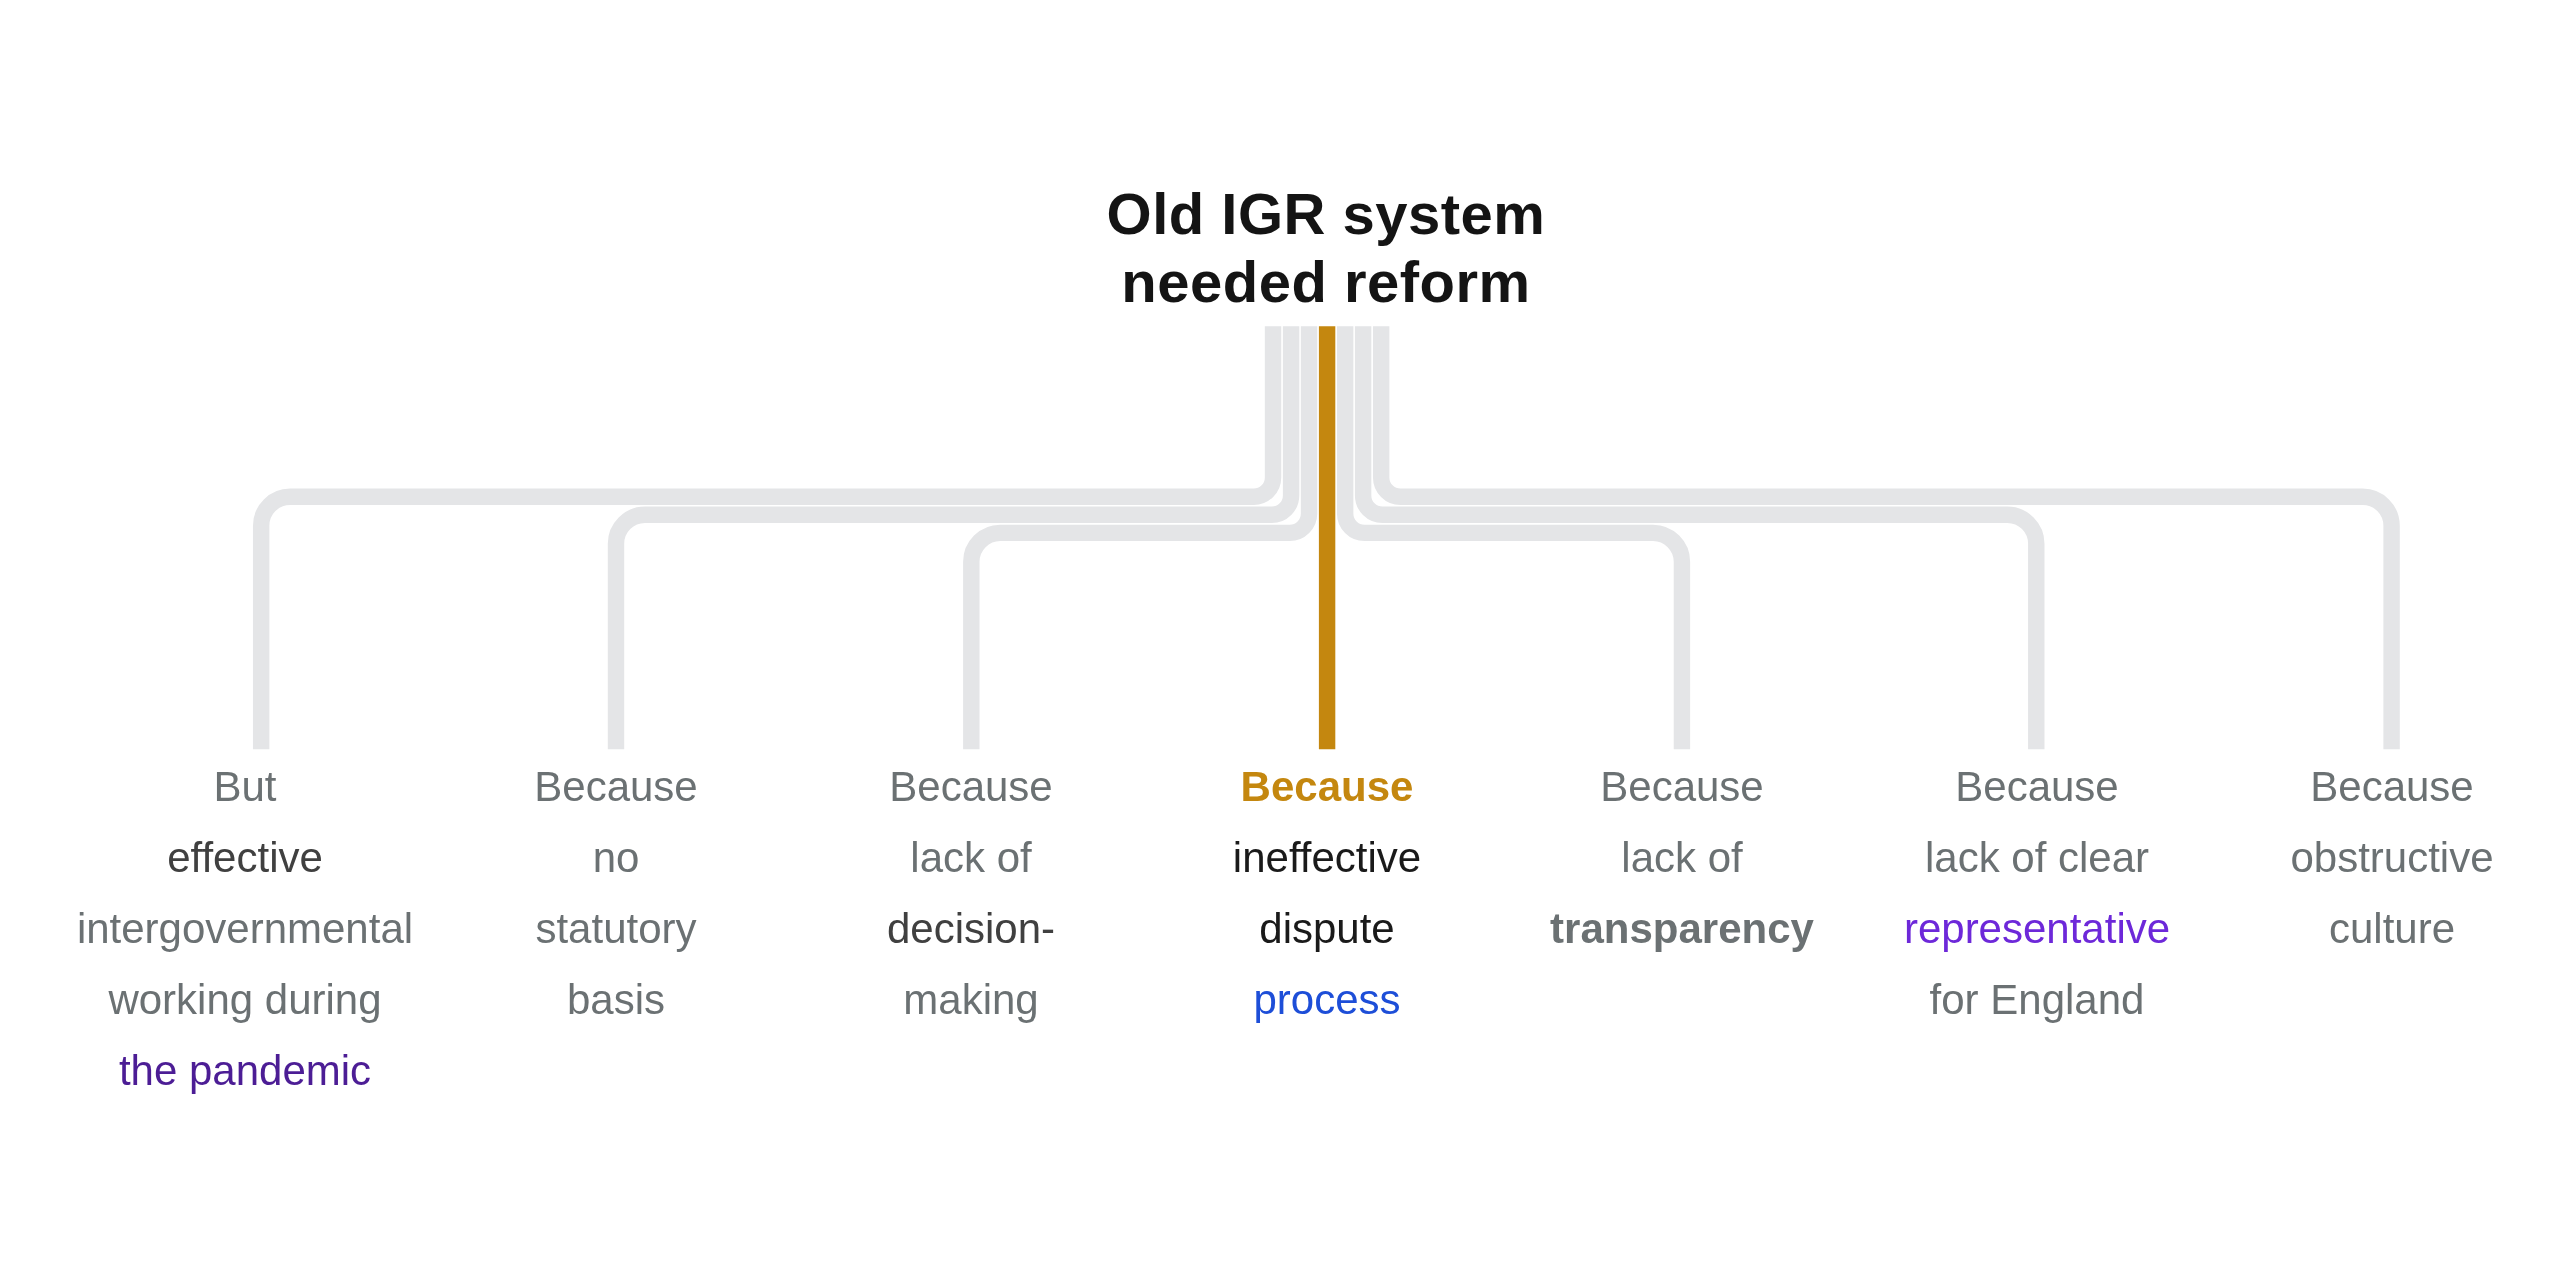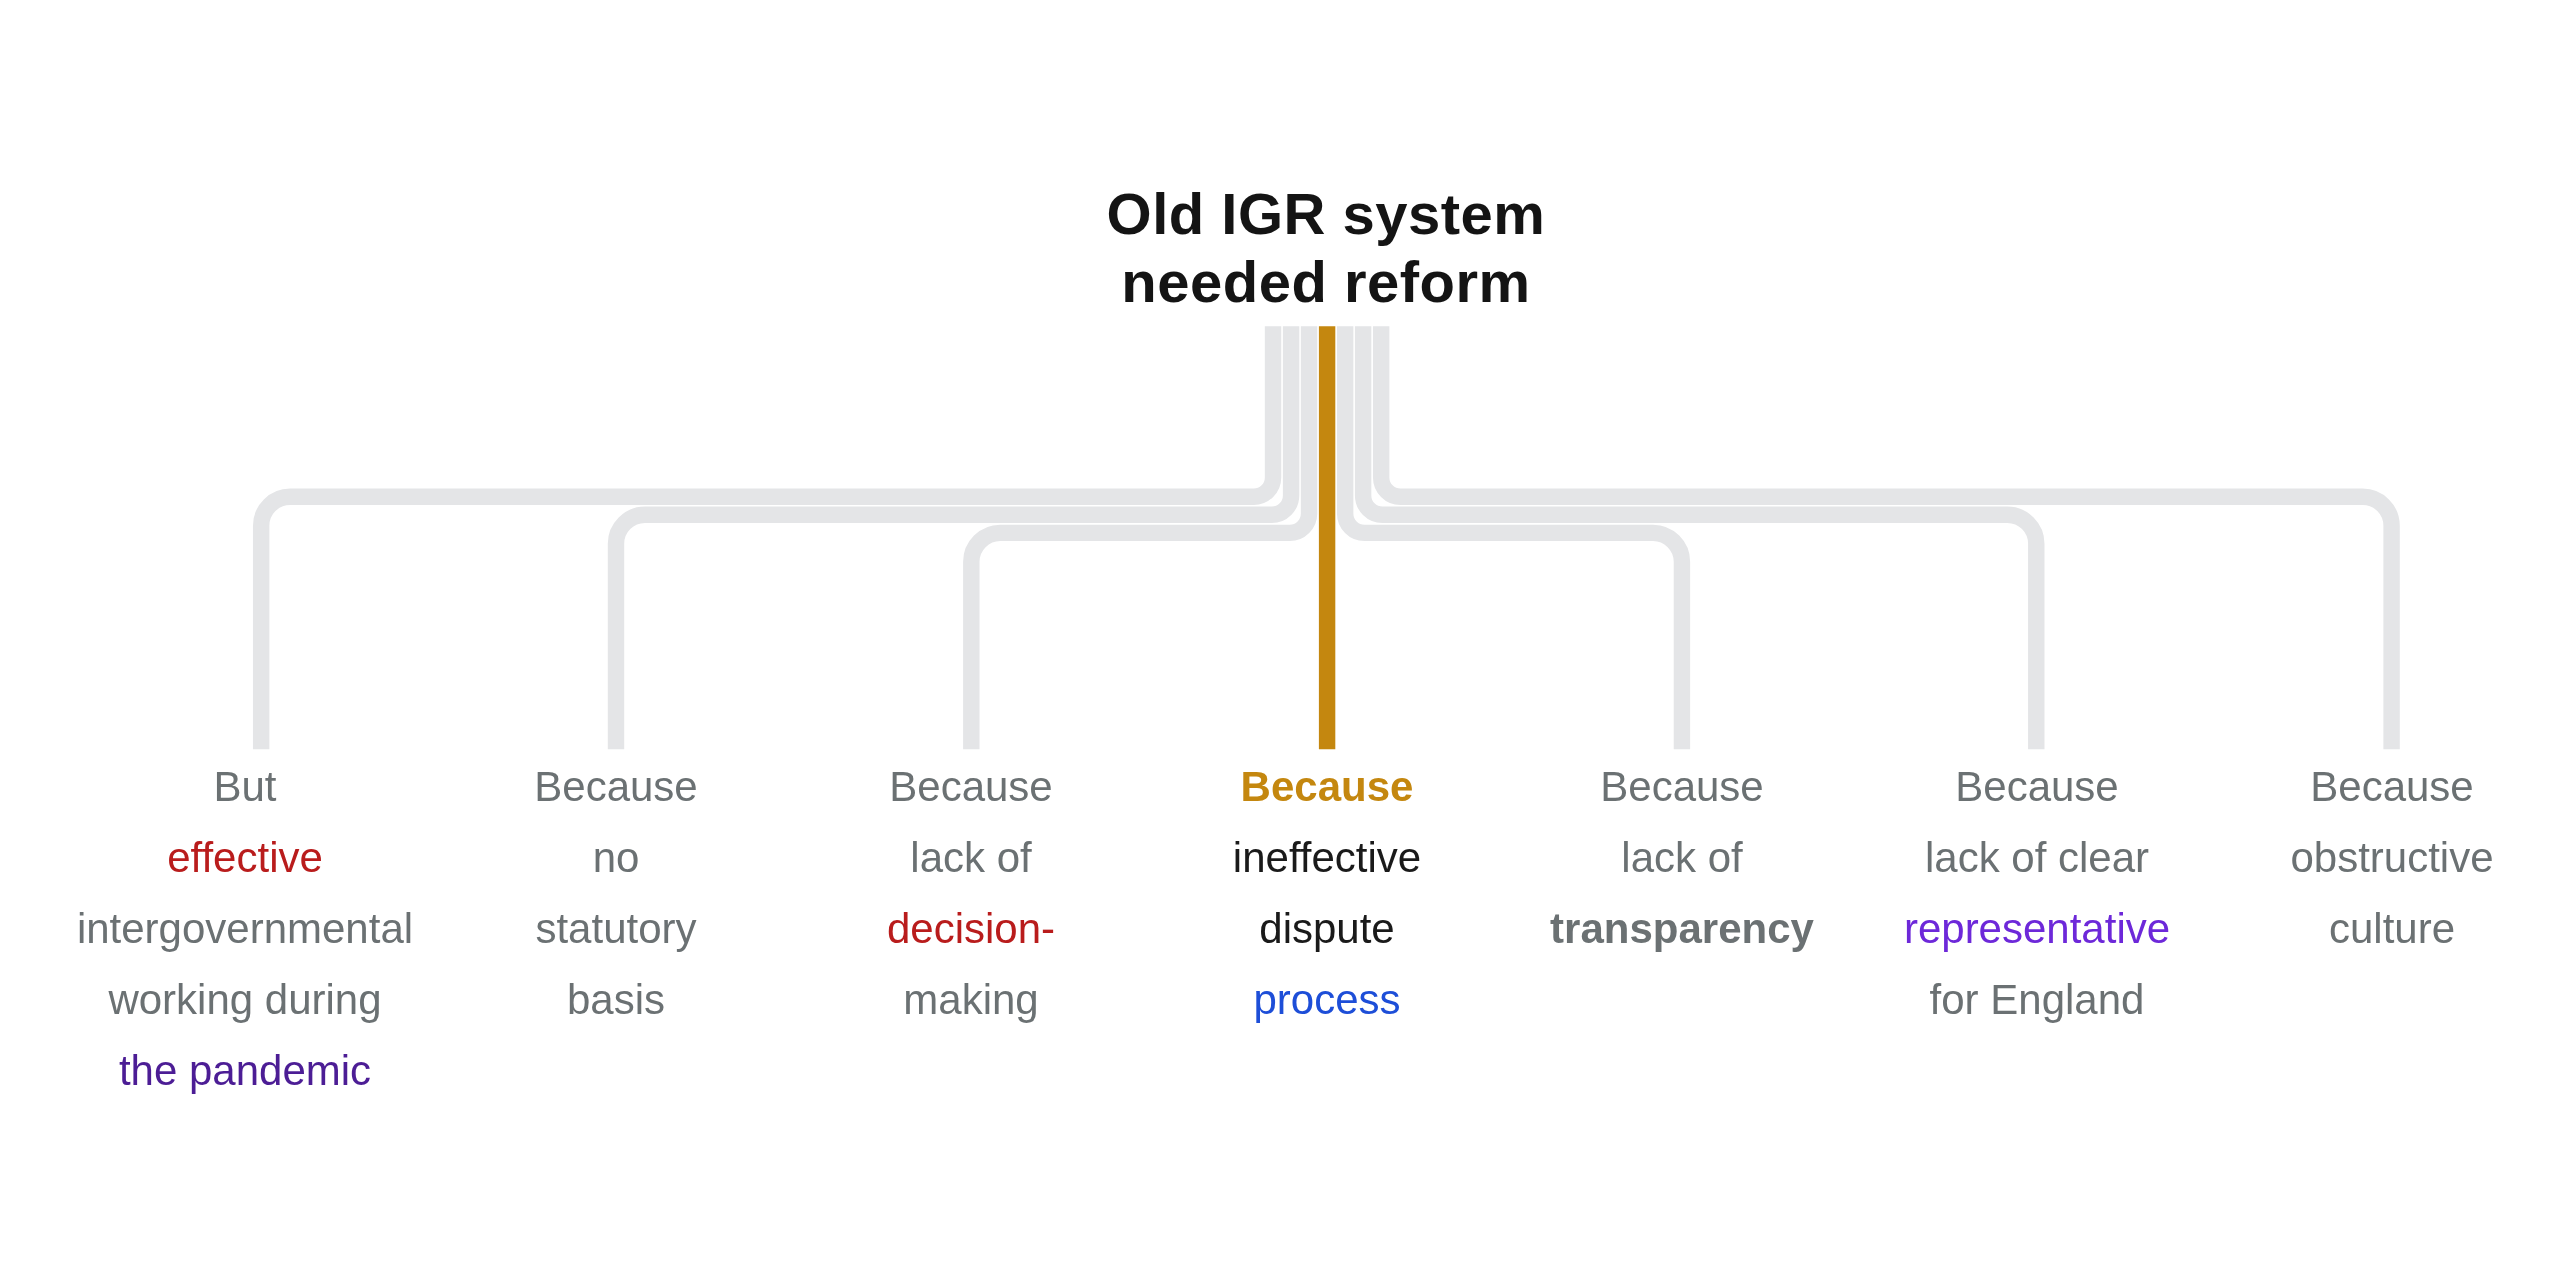--- a/index.html
+++ b/index.html
@@ -45,35 +45,35 @@
       <path d="M 1355.3 338 V 531.9 A 20 20 0 0 1 1335.3 551.9 H 1035.5 A 30 30 0 0 0 1005.5 581.9 V 776" fill="none" stroke-width="17" stroke="#e4e5e7"></path>
       <path d="M 1336.7 338 V 513.2 A 20 20 0 0 1 1316.7 533.2 H 667.5 A 30 30 0 0 0 637.5 563.2 V 776" fill="none" stroke-width="17" stroke="#e4e5e7"></path>
       <path d="M 1318 338 V 494.5 A 20 20 0 0 1 1298 514.5 H 300 A 30 30 0 0 0 270 544.5 V 776" fill="none" stroke-width="17" stroke="#e4e5e7"></path>
       <path d="M 1374 338 V 776" fill="none" stroke-width="17" stroke="#c4870f"></path>
     </svg>
   <div class="root-label" style="color: rgb(20, 20, 20);">Old IGR system
 needed reform</div>
   <div id="children">
       <div class="node" style="left: 42px;">
         <span class="line" style="color: rgb(107, 113, 115);">But</span>
-        <span class="line" style="color: #b91c1c;">effective</span>
+        <span class="line" style="color: #404040;">effective</span>
         <span class="line" style="color: rgb(107, 113, 115);">intergovernmental</span>
         <span class="line" style="color: rgb(107, 113, 115);">working during</span>
         <span class="line" style="color: #4c1d95;">the pandemic</span>
       </div>
       <div class="node" style="left: 413px;">
         <span class="line" style="color: rgb(107, 113, 115);">Because</span>
         <span class="line" style="color: rgb(107, 113, 115);">no</span>
         <span class="line" style="color: rgb(107, 113, 115);">statutory</span>
         <span class="line" style="color: rgb(107, 113, 115);">basis</span>
       </div>
       <div class="node" style="left: 768px;">
         <span class="line" style="color: rgb(107, 113, 115);">Because</span>
         <span class="line" style="color: rgb(107, 113, 115);">lack of</span>
-        <span class="line" style="color: #b91c1c;">decision-</span>
+        <span class="line" style="color: #404040;">decision-</span>
         <span class="line" style="color: rgb(107, 113, 115);">making</span>
       </div>
       <div class="node" style="left: 1124px;">
         <span class="line keyword-hl" style="color: rgb(196, 135, 15);">Because</span>
         <span class="line" style="color: rgb(26, 26, 26);">ineffective</span>
         <span class="line" style="color: rgb(26, 26, 26);">dispute</span>
         <span class="line" style="color: #1d4ed8;">process</span>
       </div>
       <div class="node" style="left: 1479px;">
         <span class="line" style="color: rgb(107, 113, 115);">Because</span>

